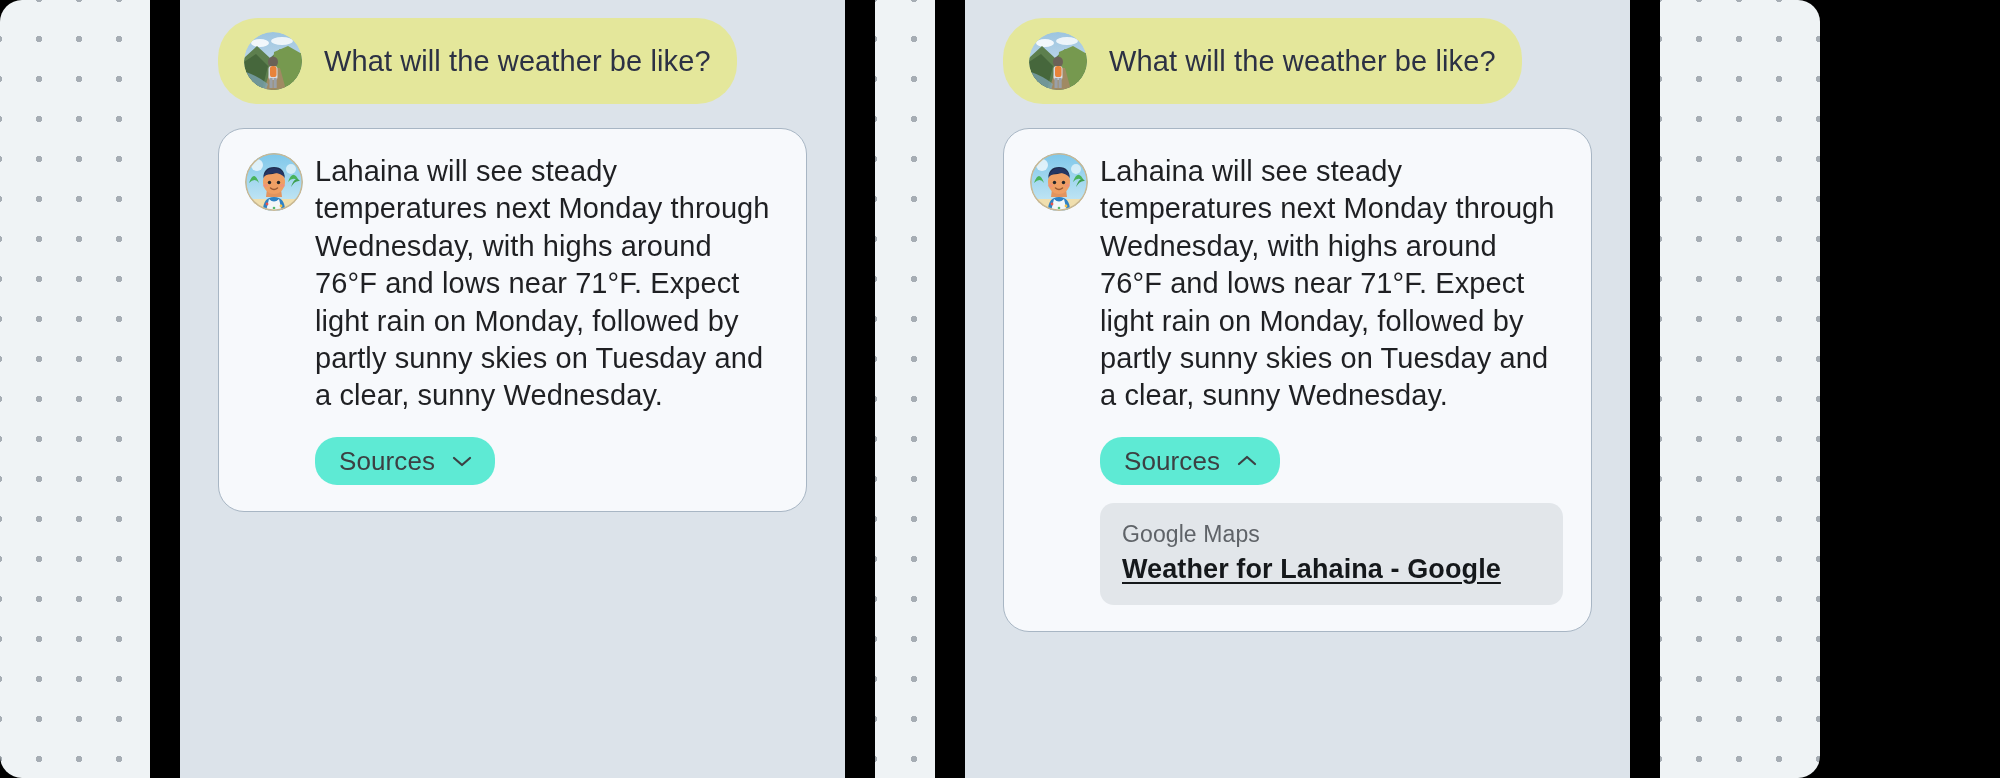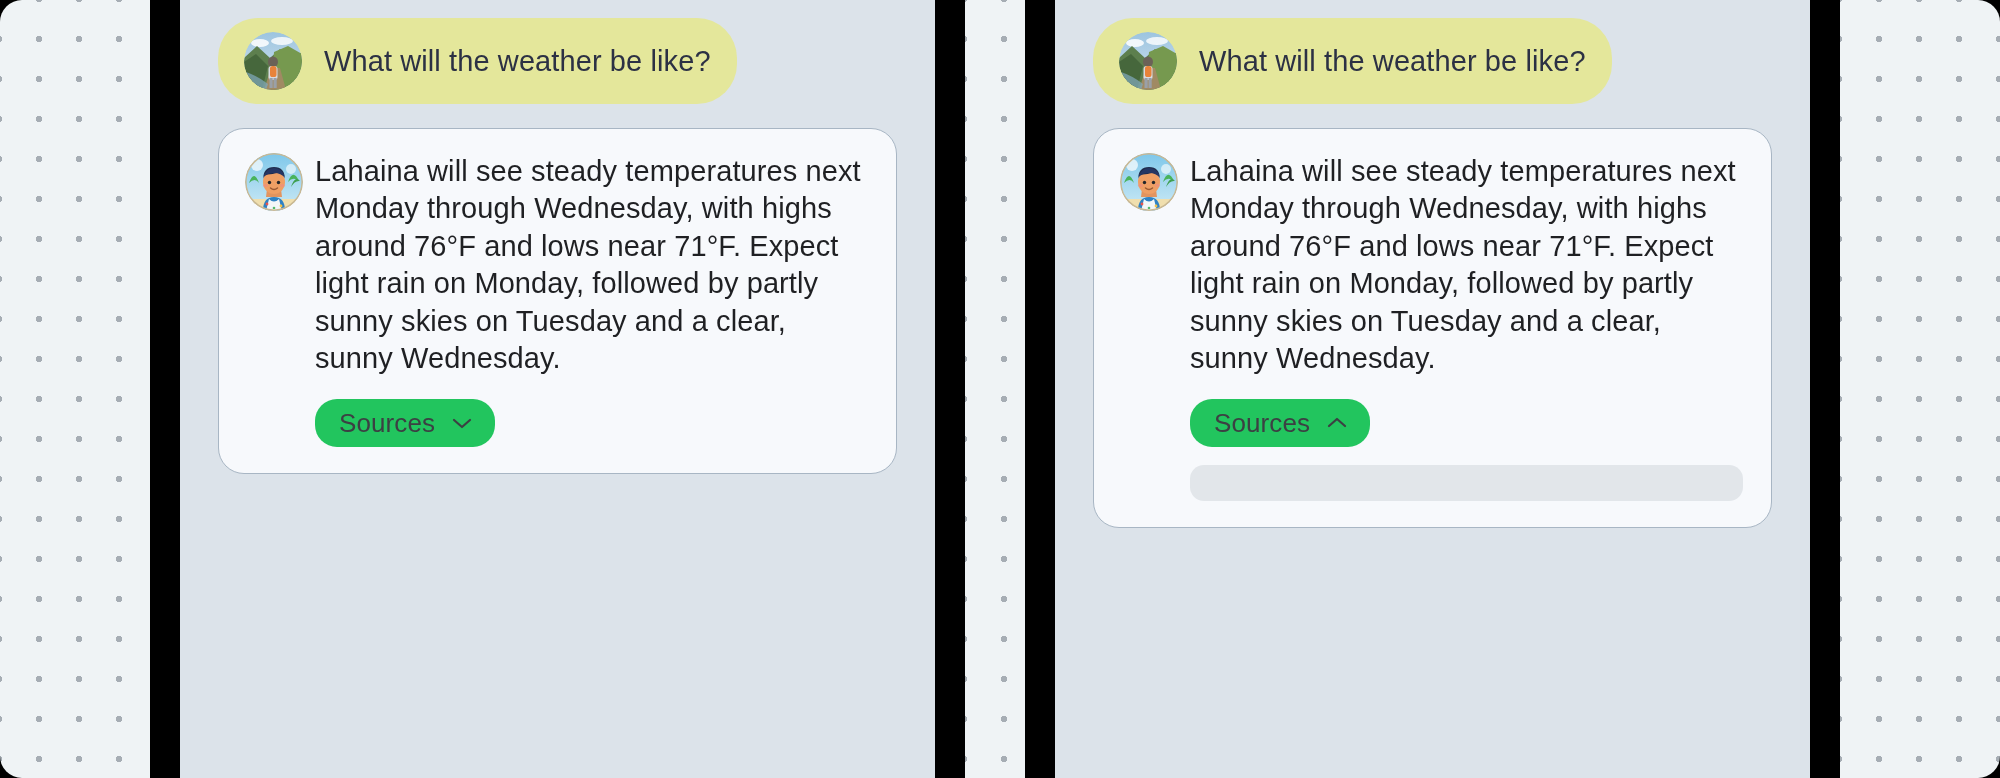--- a/index.html
+++ b/index.html
@@ -7,21 +7,21 @@
   html, body {
     width: 2000px;
     height: 778px;
     overflow: hidden;
     background: #000000;
     font-family: "Liberation Sans", sans-serif;
   }
 
   .stage {
     position: relative;
-    width: 2000px;
+    width: 1820px;
     height: 778px;
     background: #000000;
     display: flex;
     align-items: stretch;
   }
 
   
   .gutter {
     position: relative;
     background-color: #eff3f5;
@@ -97,21 +97,21 @@
     color: #1f2023;
     letter-spacing: .1px;
   }
 
   
   .sources-row { margin-top: 22px; display: flex; }
   .sources-btn {
     display: inline-flex;
     align-items: center;
     gap: 16px;
-    background: #22c55e;
+    background: #5eead4;
     border: none;
     border-radius: 22px;
     padding: 11px 22px 11px 24px;
     cursor: pointer;
     font-family: inherit;
   }
   .sources-label {
     font-size: 26px;
     color: #3c4043;
     line-height: 1;
@@ -334,20 +334,22 @@
               <span class="sources-label">Sources</span>
               <span class="chev">
                 <svg viewBox="0 0 22 14" xmlns="http://www.w3.org/2000/svg">
                   <path d="M3 10 L11 3 L19 10" fill="none" stroke="#3c4043" stroke-width="2.2" stroke-linecap="round" stroke-linejoin="round"></path>
                 </svg>
               </span>
             </button>
           </div>
 
           <div class="source-card">
+            <div class="source-site">Google Maps</div>
+            <a class="source-link">Weather for Lahaina - Google</a>
           </div>
         </div>
       </div>
 
     </div>
   </div>
 
   <div class="divider"></div>
   <div class="gutter right"></div>
 

